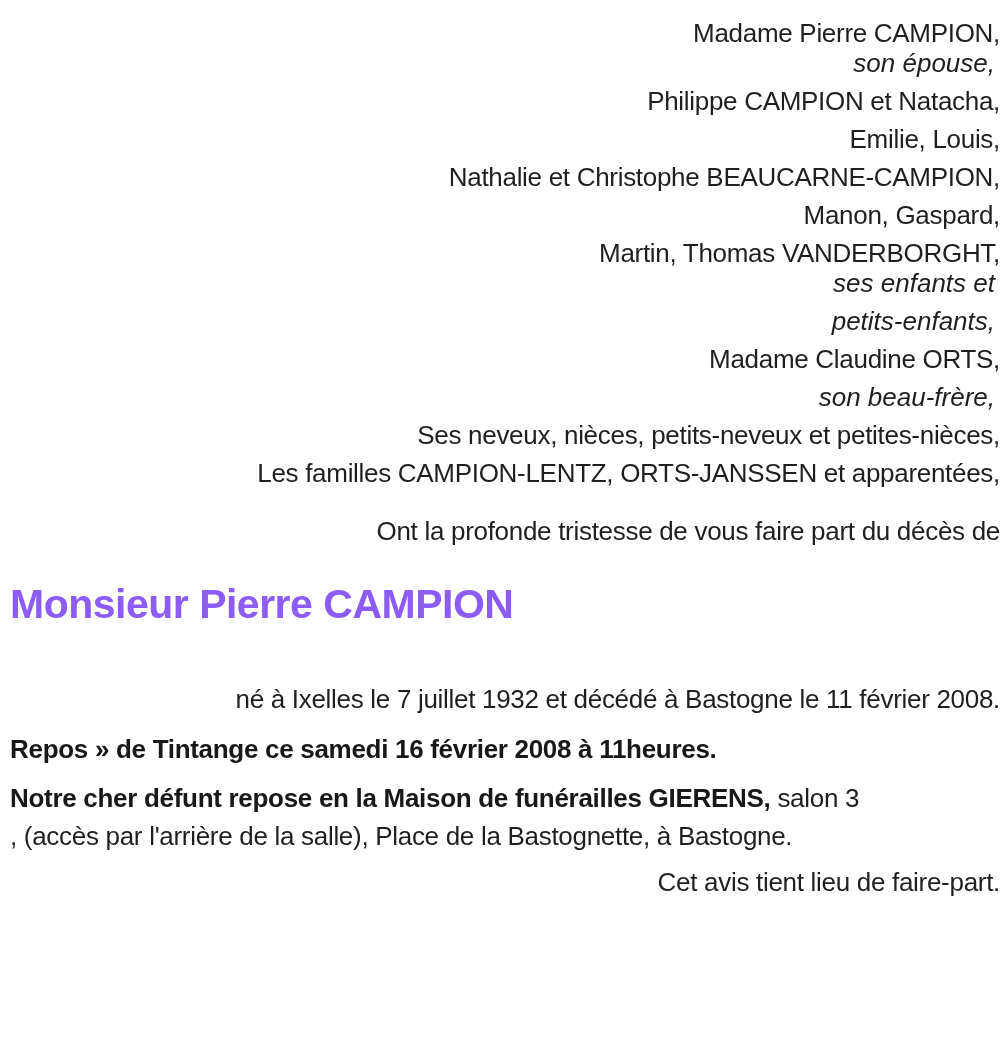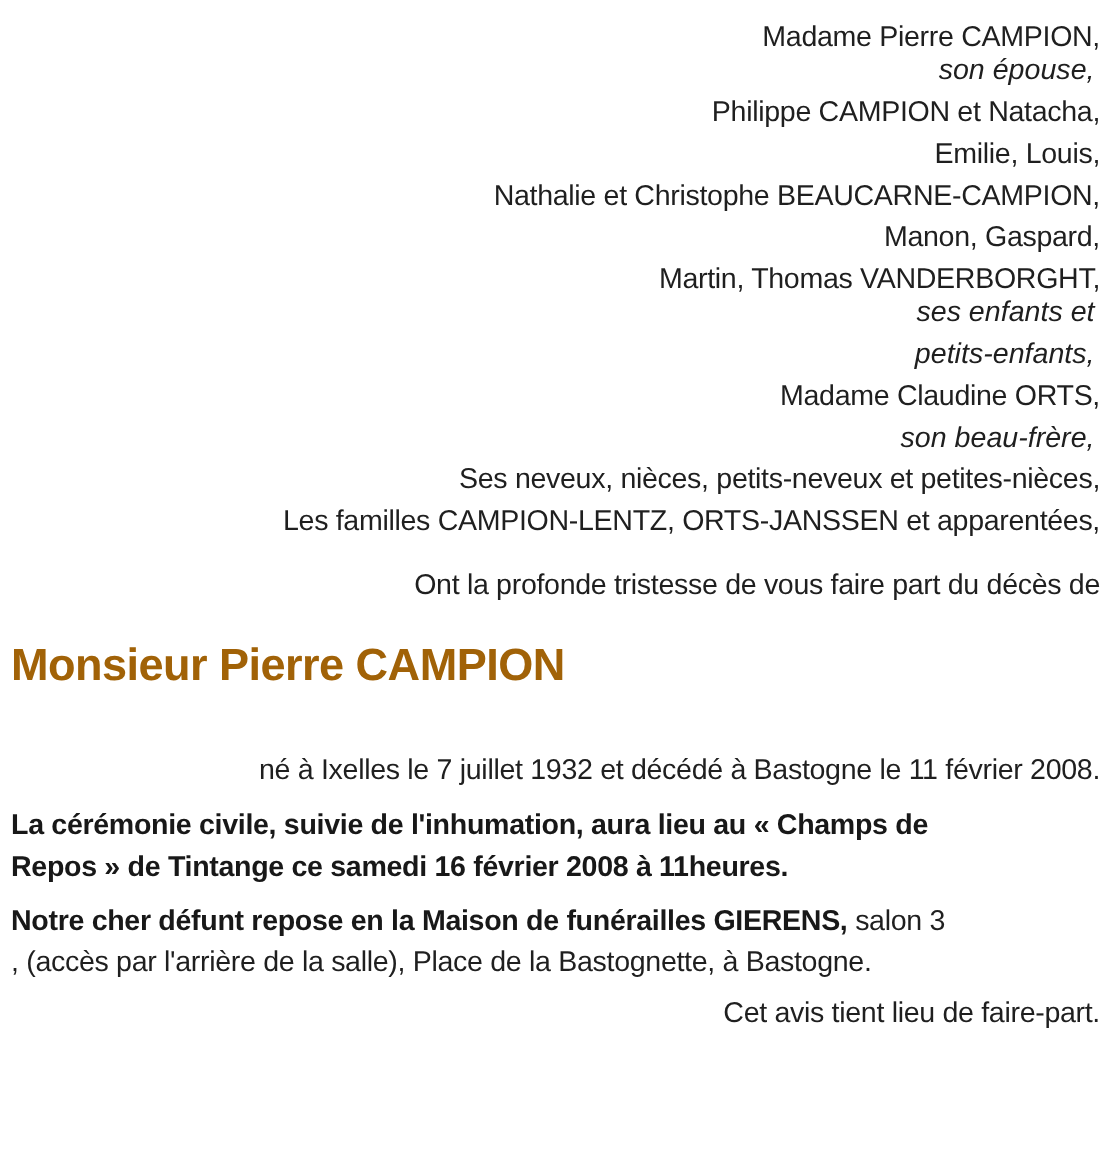--- a/index.html
+++ b/index.html
@@ -29,21 +29,21 @@
   .pull  { margin-top: -8px; }
   .intro { margin-top: 20px; }
   .deceased-name {
     margin-top: 30px;
     padding-left: 10px;
     font-size: 41px;
     line-height: 48px;
     font-weight: bold;
     letter-spacing: -0.5px;
     white-space: nowrap;
-    color: #a16207;
+    color: #8b5cf6;
   }
   .birth-death { margin-top: 52px; }
   .para {
     padding-left: 10px;
     font-size: 26px;
     line-height: 38px;
     letter-spacing: -0.3px;
   }
   .para .pline { white-space: nowrap; }
   .ceremony { margin-top: 12px; font-weight: bold; color: #181818; }
@@ -70,21 +70,20 @@
   <div class="line left">Les familles CAMPION-LENTZ, ORTS-JANSSEN et apparentées,</div>
 </div>
 
 <div class="line left intro">Ont la profonde tristesse de vous faire part du décès de</div>
 
 <div class="deceased-name">Monsieur Pierre CAMPION</div>
 
 <div class="line left birth-death">né à Ixelles le 7 juillet 1932 et décédé à Bastogne le 11 février 2008.</div>
 
 <div class="para ceremony">
-  <div class="pline">La cérémonie civile, suivie de l'inhumation, aura lieu au « Champs de</div>
   <div class="pline">Repos » de Tintange ce samedi 16 février 2008 à 11heures.</div>
 </div>
 
 <div class="para repose">
   <div class="pline"><span class="bold">Notre cher défunt repose en la Maison de funérailles GIERENS,</span> <span>salon 3</span></div>
   <div class="pline">, (accès par l'arrière de la salle), Place de la Bastognette, à Bastogne.</div>
 </div>
 
 <div class="line left closing">Cet avis tient lieu de faire-part.</div>
 

